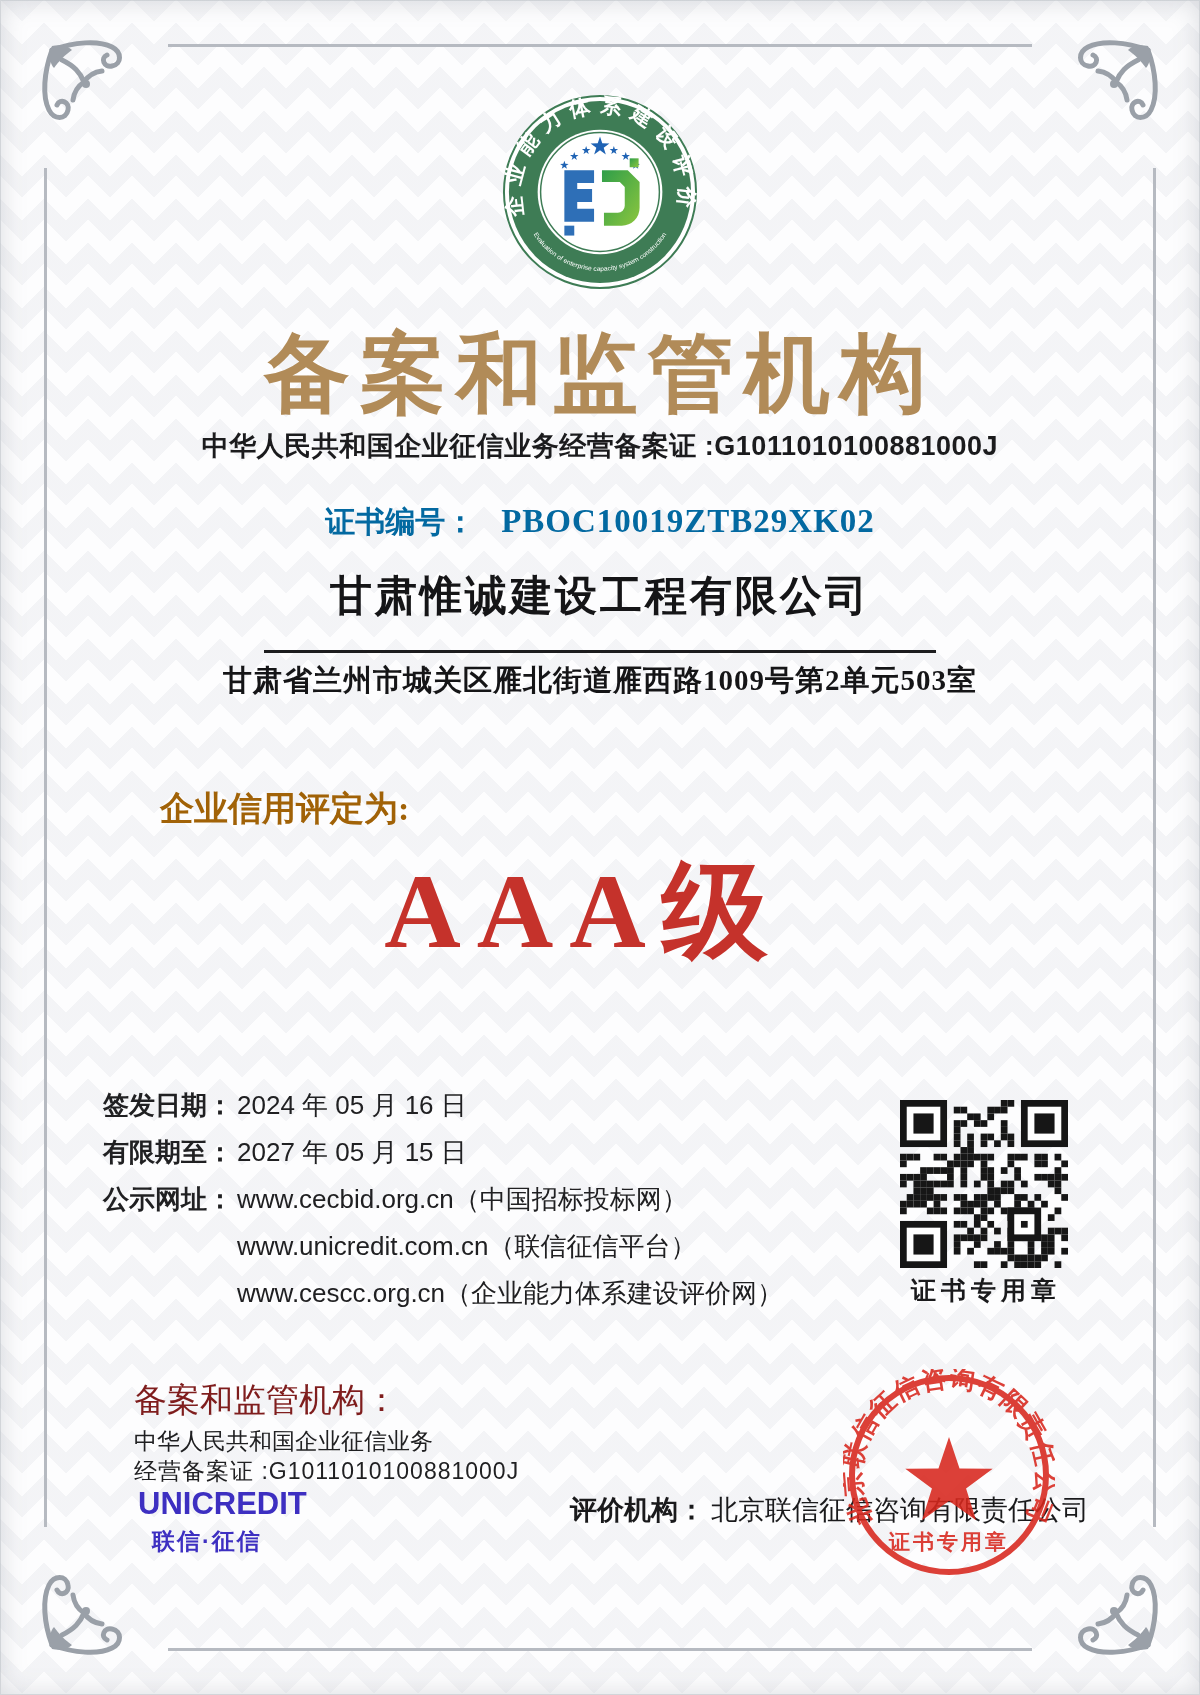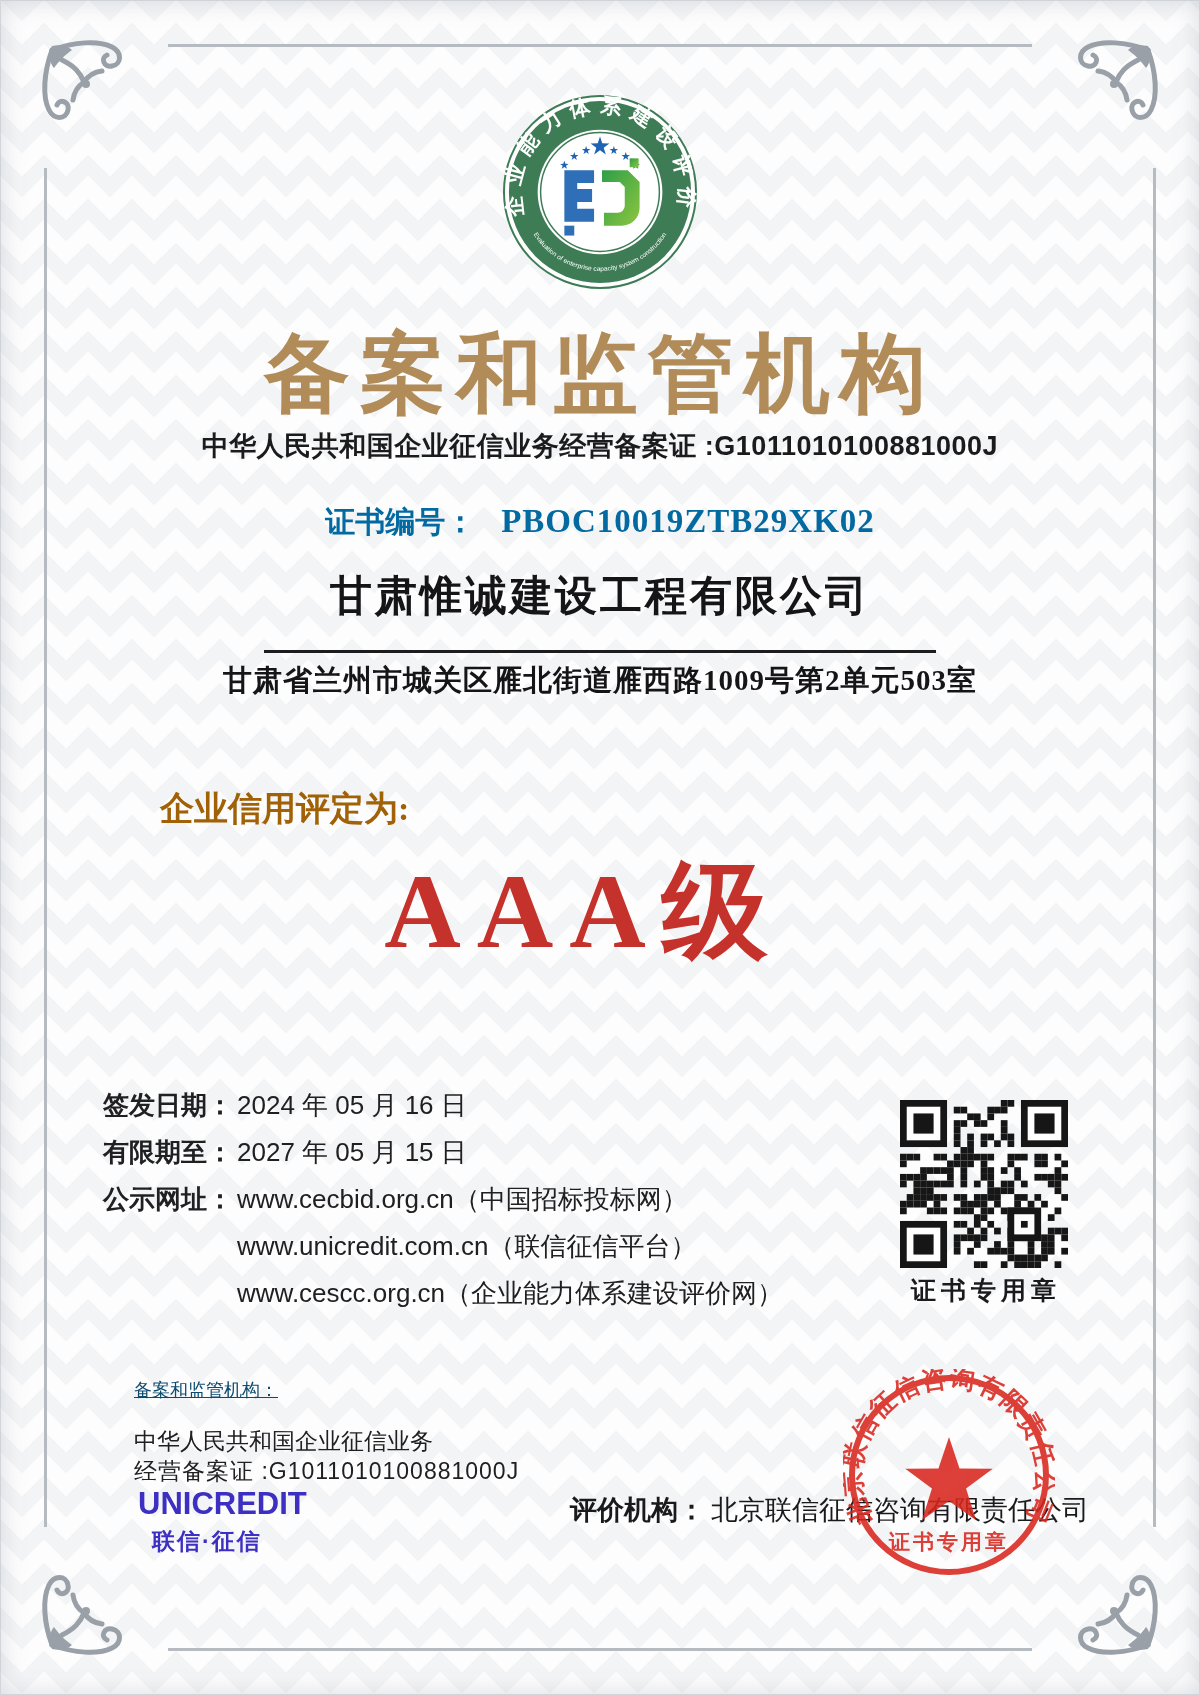--- a/index.html
+++ b/index.html
@@ -53,21 +53,21 @@
   .details{left:103px; top:1088px; font-size:26px; color:#202022;}
   .details .row{margin-bottom:13px; white-space:nowrap; line-height:34px;}
   .details .lbl{display:inline-block; min-width:134px; font-weight:bold;}
   .details .val{font-weight:normal;}
 
   .qr{left:900px; top:1100px; width:168px; height:168px;}
   .qr-caption{left:836px; top:1274px; width:300px; text-align:center; font-size:25px;
               font-weight:bold; letter-spacing:5px; color:#1a1a1c;}
   .qr-caption, .regulator-label{font-family:"Liberation Serif", serif;}
 
-  .regulator-label{left:134px; top:1378px; font-size:18px; color:#0c4a6e;text-decoration:underline;}
+  .regulator-label{left:134px; top:1378px; font-size:33px; color:#7f1d1d;}
   .reg-line1{left:134px; top:1426px; font-size:23px; color:#202022;}
   .reg-line2{left:134px; top:1456px; font-size:23px; color:#202022; letter-spacing:1px;}
   .unicredit{left:138px; top:1486px; font-size:31px; font-weight:900;
              color:var(--unicredit-blue,#3d2fc1); letter-spacing:0;}
   .unicredit-sub{left:152px; top:1526px; font-size:23px; font-weight:bold;
              color:var(--unicredit-blue,#3d2fc1); letter-spacing:2px;}
   .evaluator{left:570px; top:1476px; font-size:27px; color:#1a1a1c; z-index:2;margin-top:16px;}
   .evaluator .lbl{font-weight:bold; margin-right:6px;}
 
   .stamp{left:843px; top:1369px; width:212px; height:212px; z-index:5; opacity:.88;}

